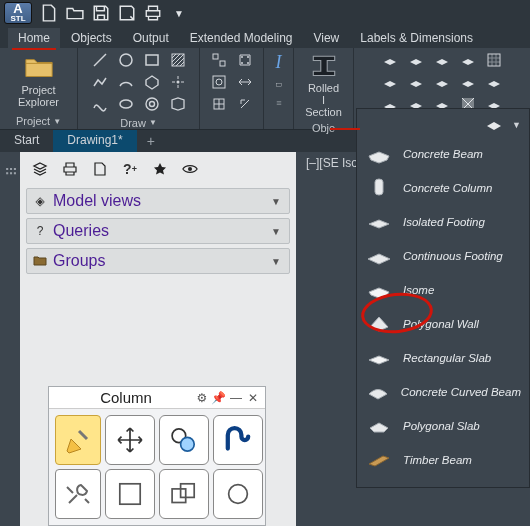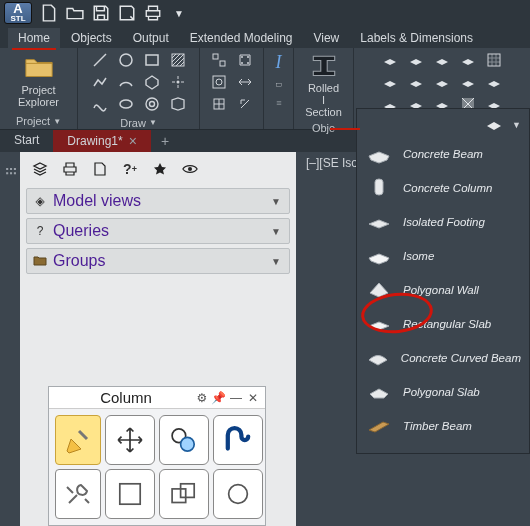--- a/index.html
+++ b/index.html
@@ -27,21 +27,21 @@
   .rib-big .lbl { font-size:11px; text-align:center; line-height:12px; }
   .icon-grid { display:grid; grid-template-rows:repeat(3,20px); grid-auto-flow:column; gap:2px 4px; }
   .icon-grid .ic { width:22px; height:20px; display:flex; align-items:center; justify-content:center; color:#cfd3d8; cursor:pointer; }
   .icon-grid .ic svg { width:16px; height:16px; }
 
   .red-underline { position:absolute; height:2px; background:#c61a09; left:330px; right:170px; top:128px; }
 
   
   .doc-tabs { height:22px; background:#2e363d; display:flex; align-items:flex-start; }
   .doc-tab { padding:3px 14px; font-size:12px; color:#cfd3d8; display:flex; align-items:center; gap:6px; cursor:pointer; }
-  .doc-tab.active { background:#7f1d1d; }
+  .doc-tab.active { background:#0c4a6e;flex-direction:column; }
   .doc-tab .x { font-size:14px; color:#9aa1a8; }
   .doc-tabs .plus { padding:3px 10px; font-size:14px; color:#9aa1a8; cursor:pointer;}
 
   
   .main { position:absolute; top:152px; left:0; right:0; bottom:0; display:flex; }
   .dots { writing-mode:vertical-rl; font-size:14px; padding:14px 2px; color:#9aa1a8; }
   .left-pane { width:276px; background:#e9eaeb; color:#333; display:flex; flex-direction:column; padding:6px; gap:4px; }
   .toolbar-row { display:flex; gap:10px; align-items:center; padding:2px 4px 6px 4px; }
   .toolbar-row .tbi { width:20px; height:18px; display:flex; align-items:center; justify-content:center; color:#333; cursor:pointer; }
   .toolbar-row .tbi svg { width:16px; height:16px; }
@@ -530,20 +530,28 @@
         <span class="dicon">
           <svg viewBox="0 0 24 20">
             <path d="M2 12l10-4 10 4-10 4z" fill="#e7e9eb" stroke="#a9afb5"></path>
           </svg>
         </span>
         <span class="dtxt">Isolated  Footing</span>
       </div>
       <div class="drop-item">
         <span class="dicon">
           <svg viewBox="0 0 24 20">
+            <path d="M1 13l11-5 11 5-11 5z" fill="#e7e9eb" stroke="#a9afb5"></path>
+          </svg>
+        </span>
+        <span class="dtxt">Continuous  Footing</span>
+      </div>
+      <div class="drop-item">
+        <span class="dicon">
+          <svg viewBox="0 0 24 20">
             <path d="M2 12l10-4 10 4-2 3-8 3-8-3z" fill="#f4f5f6" stroke="#a9afb5"></path>
           </svg>
         </span>
         <span class="dtxt">Isome</span>
       </div>
       <div class="drop-item">
         <span class="dicon">
           <svg viewBox="0 0 24 20">
             <path d="M12 3l9 10-9 4-9-4z" fill="#e7e9eb" stroke="#a9afb5"></path>
           </svg>

